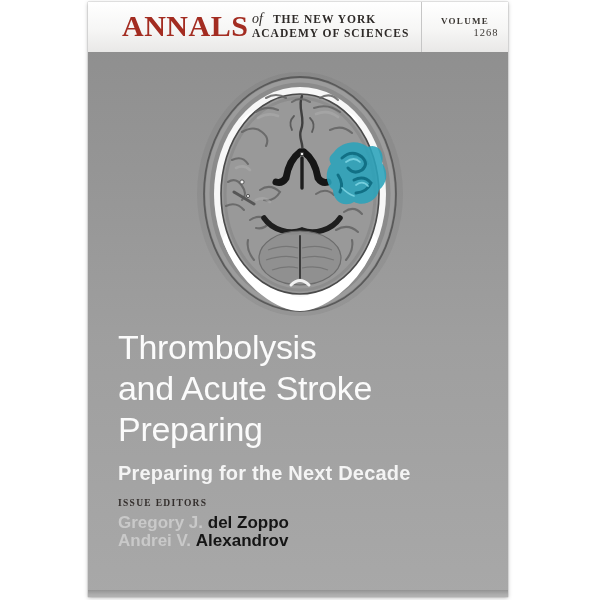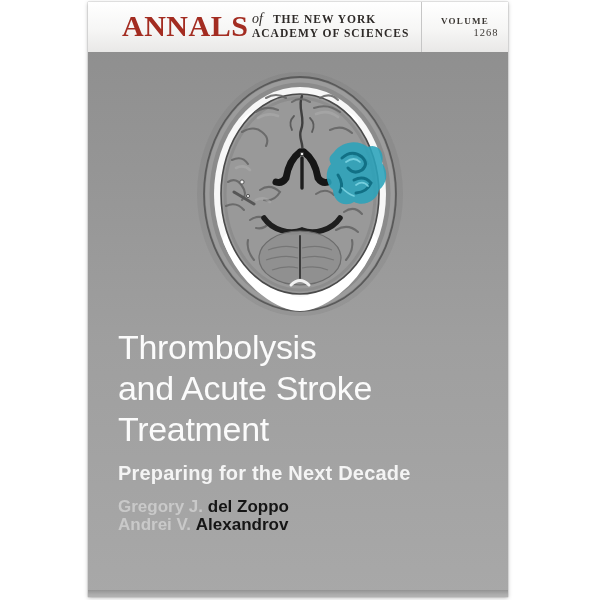--- a/index.html
+++ b/index.html
@@ -157,25 +157,26 @@
           <path d="M 150,90 Q 158,84 164,90"></path>
           <path d="M 160,113 Q 167,108 172,114"></path>
           <path d="M 146,116 Q 152,122 158,124"></path>
         </g>
       </g>
     </svg>
 
     <div class="title-block">
       <div class="title-line">Thrombolysis</div>
       <div class="title-line">and Acute Stroke</div>
-      <div class="title-line">Treatment</div>
+      <div class="title-line">Preparing</div>
       <div class="subtitle">Preparing for the Next Decade</div>
     </div>
 
     <div class="editors">
+      <div class="editors-label">ISSUE EDITORS</div>
       <div class="name">
         <span class="first">Gregory J.</span>
         <span class="last">del Zoppo</span>
       </div>
       <div class="name">
         <span class="first">Andrei V.</span>
         <span class="last">Alexandrov</span>
       </div>
     </div>
 

